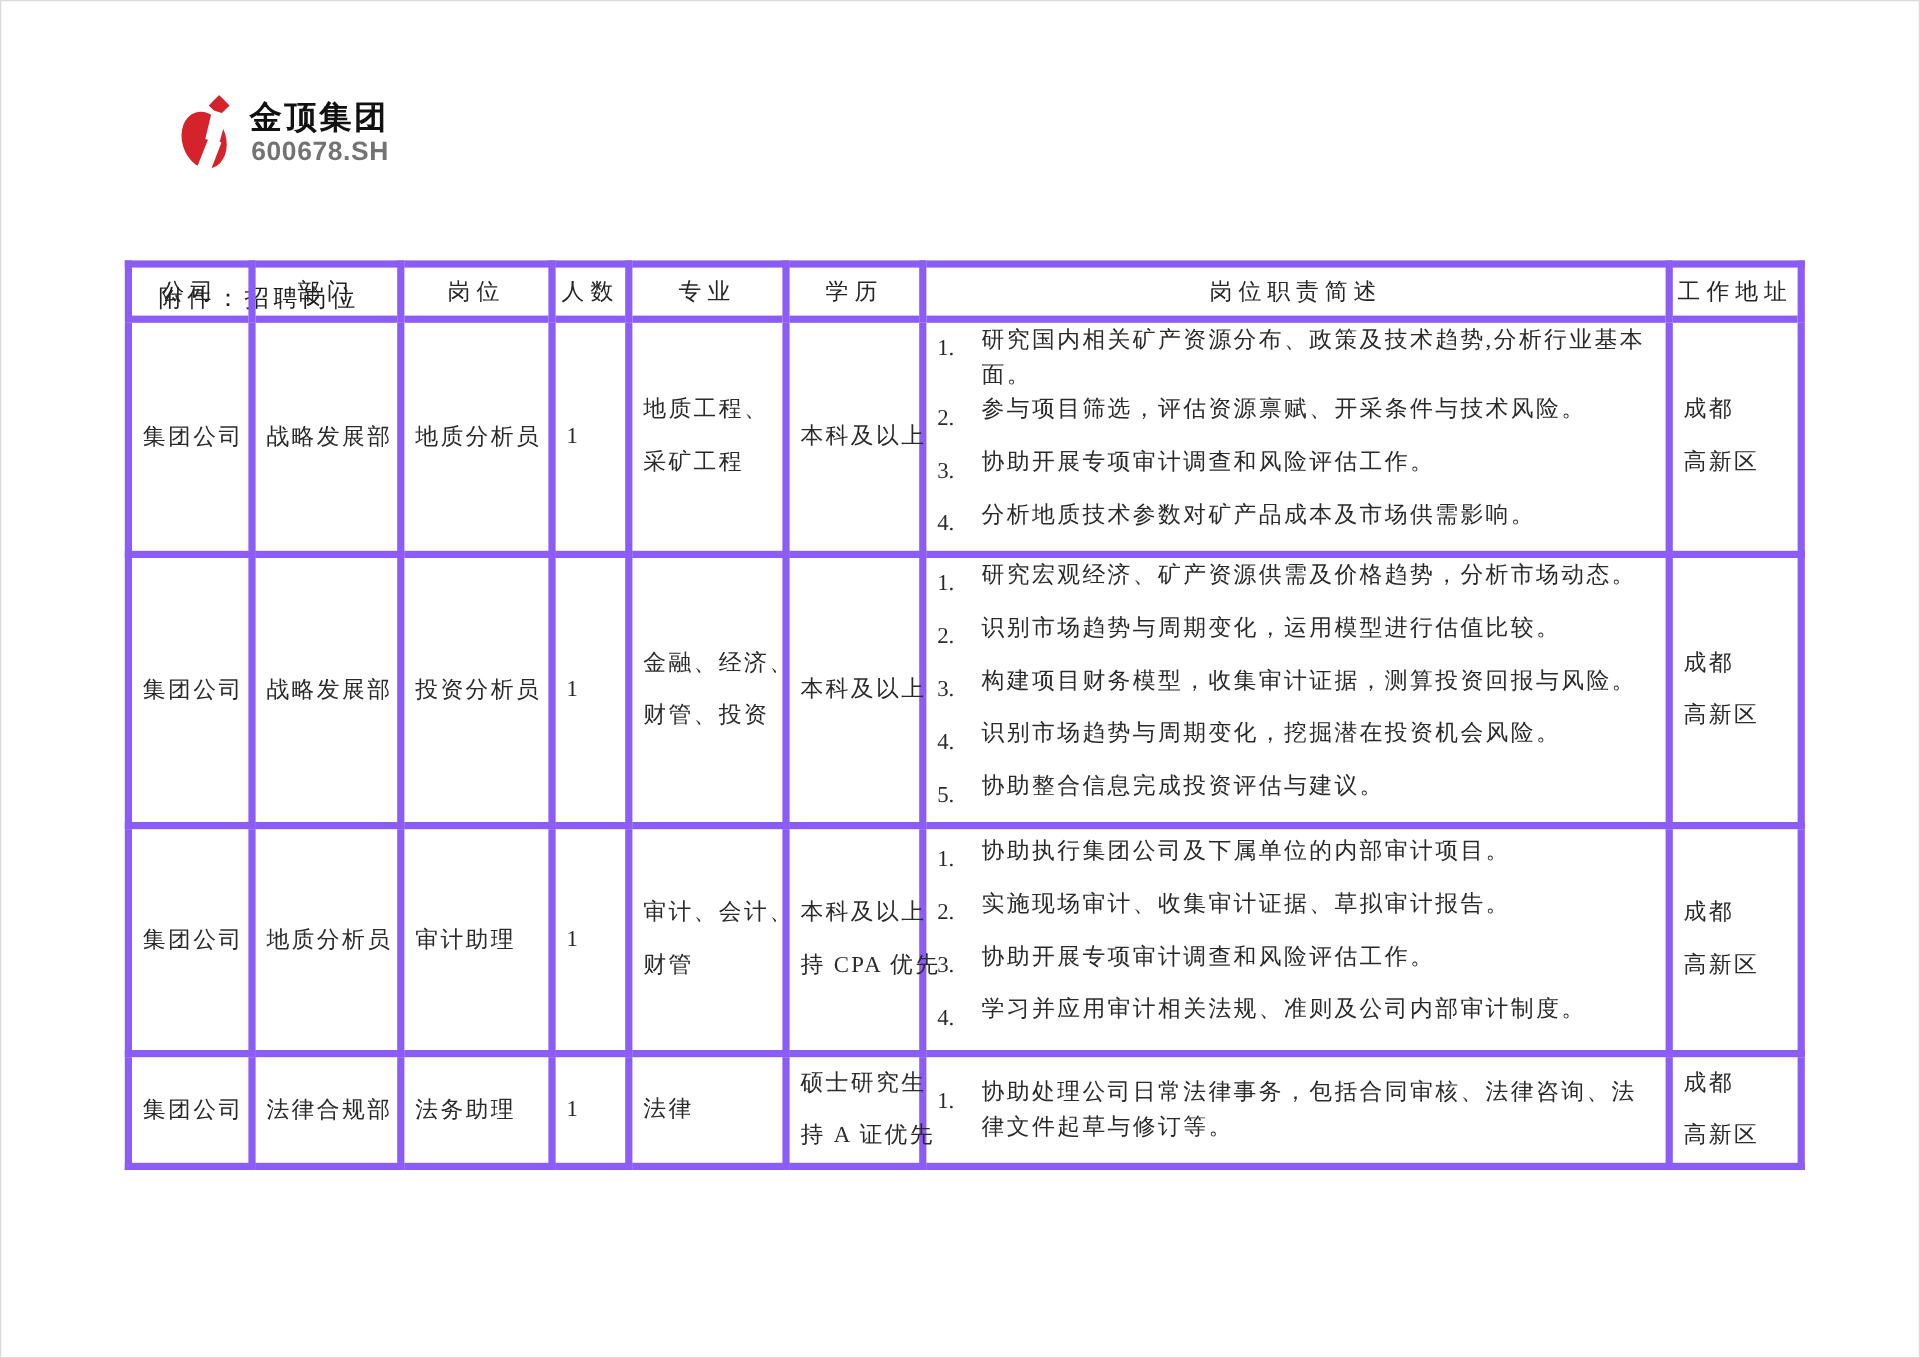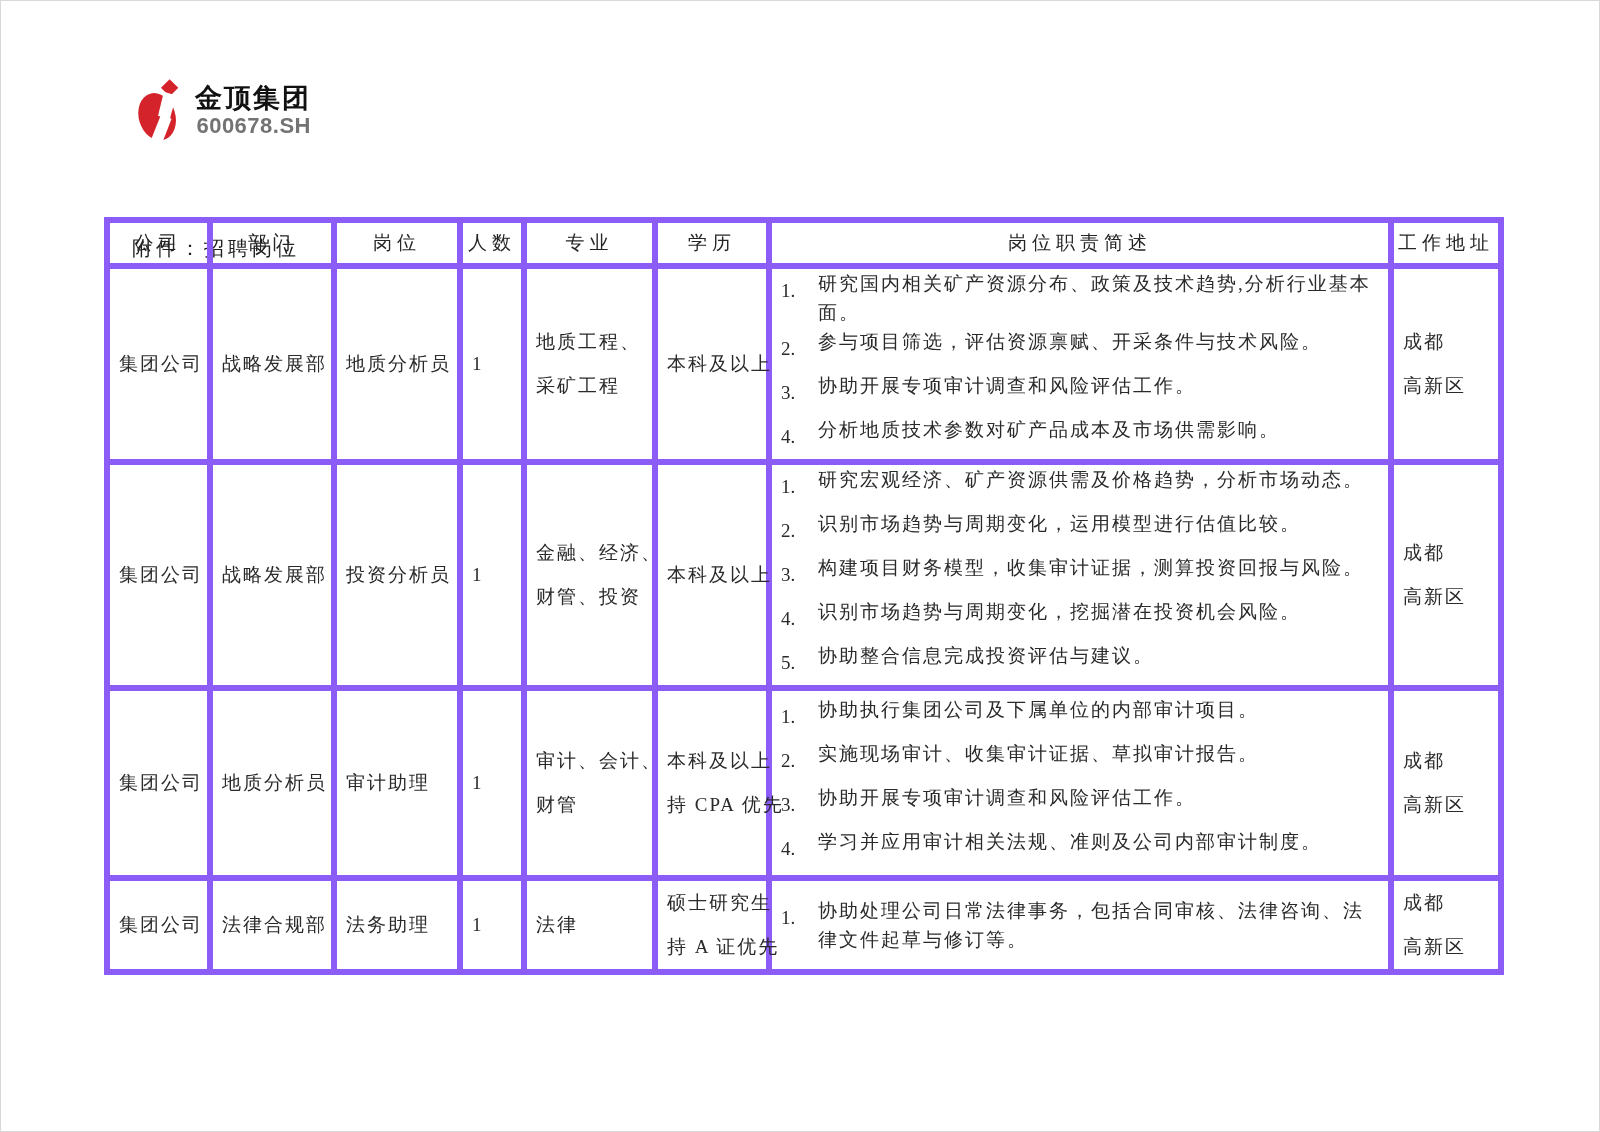--- a/index.html
+++ b/index.html
@@ -12,21 +12,21 @@
     position: relative;
     width: 1600px; height: 1132px;
     background: #ffffff;
     overflow: hidden;
     box-sizing: border-box;
     border: 1px solid #d9d9d9;
   }
 
   
   .logo {
-    position: absolute; left: 133px; top: 76px;
+    position: absolute; left: 146px; top: 76px;
     display: flex; align-items: center; gap: 9px;
   }
   .logo-mark { display: block; }
   .logo-text { display: flex; flex-direction: column; justify-content: center; }
   .logo-name {
     font-family: "Liberation Sans", "DejaVu Sans", sans-serif;
     font-weight: bold; font-size: 27px; line-height: 31px;
     letter-spacing: 2px; color: #111111;
   }
   .logo-ticker {

